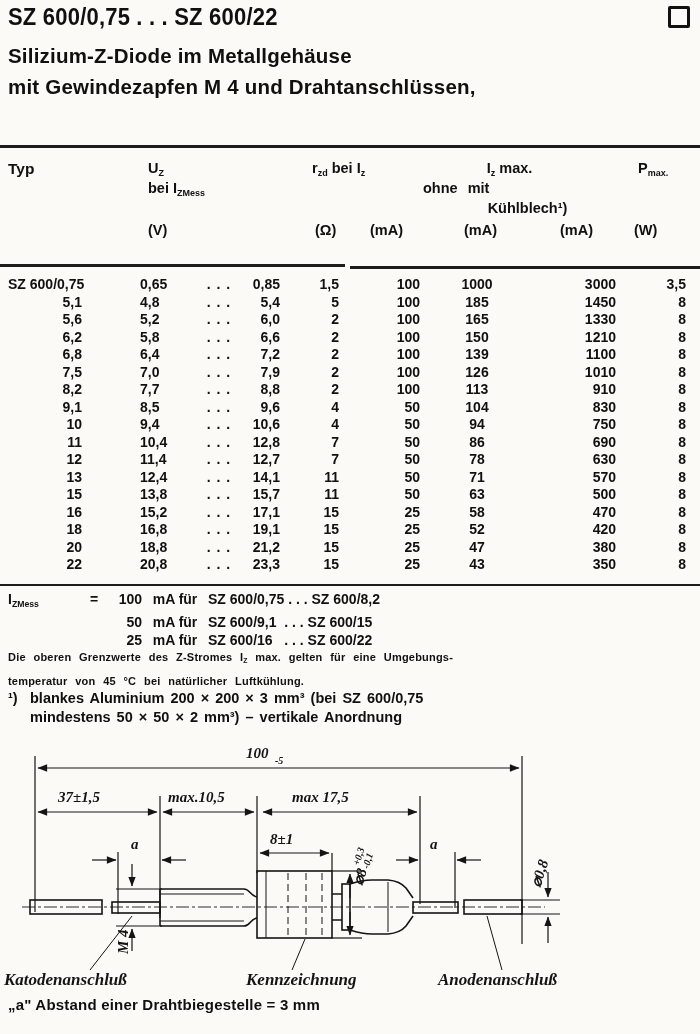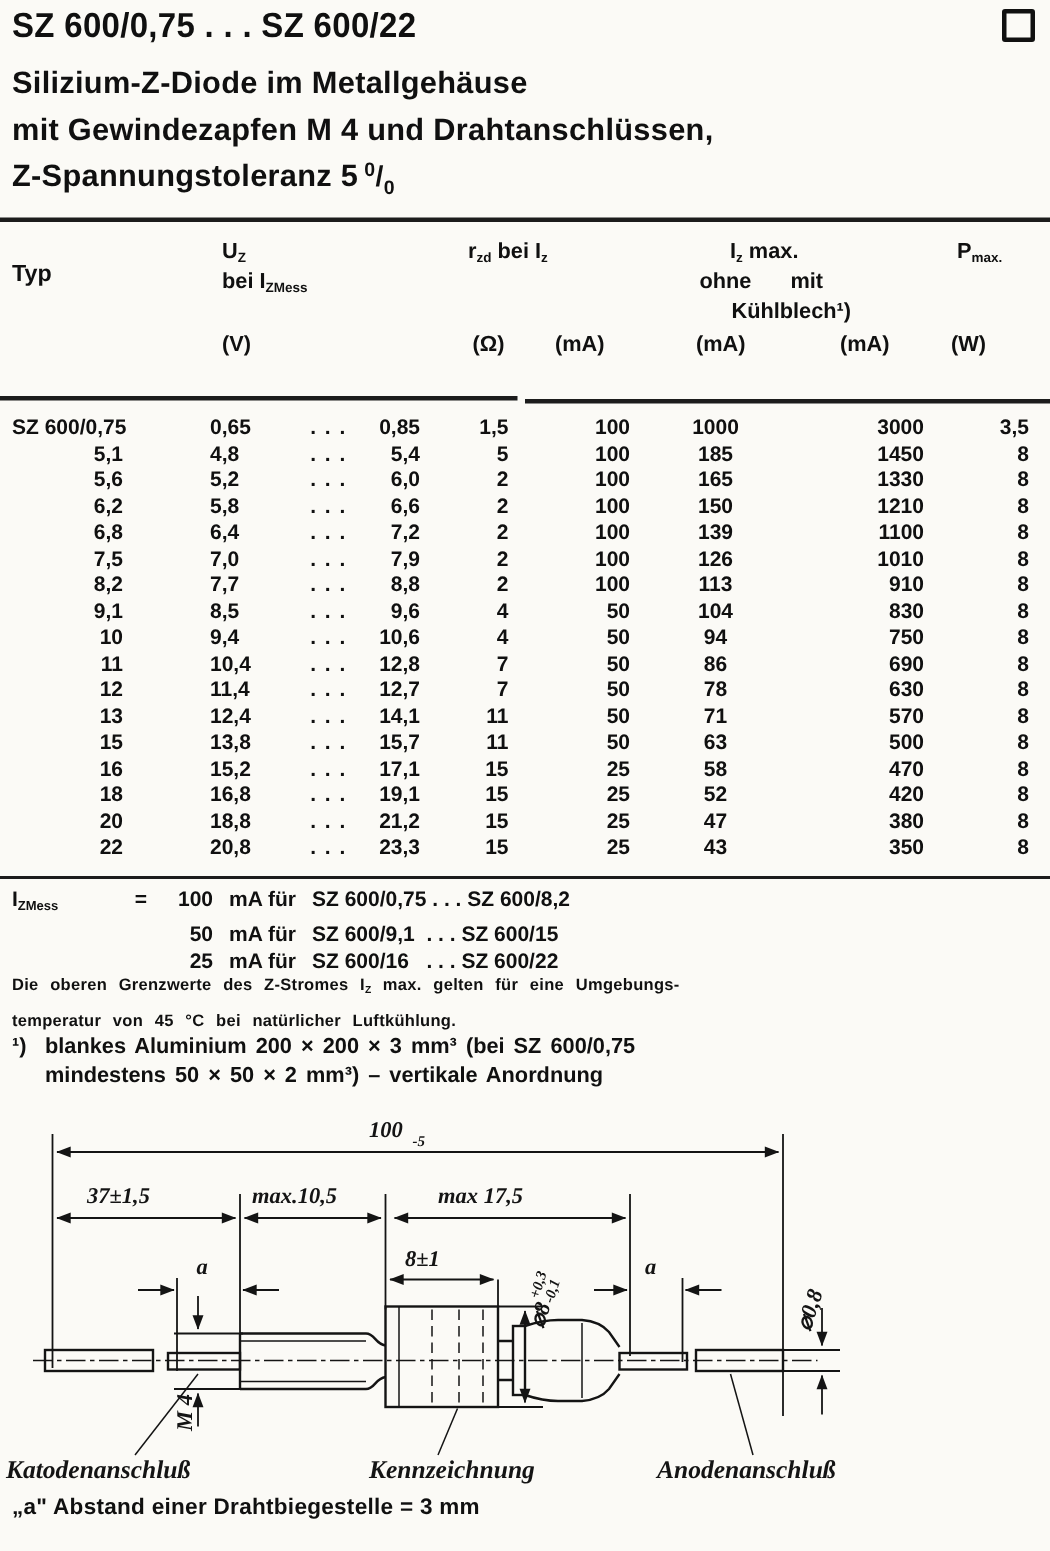--- a/index.html
+++ b/index.html
@@ -35,26 +35,26 @@
   .frac .slash{font-size:19px;position:relative;top:0px;}
   .frac .bot{position:relative;top:5px;}
   
   .rule{position:absolute;background:#1c1c1c;}
   
   .grid-cols{display:grid;grid-template-columns:140px 60px 38px 42px 65px 78px 110px 85px 80px;}
   .thead{position:absolute;left:0;top:160px;width:700px;
     grid-template-rows:20px 20px 22px 30px;
     font-size:14.5px;font-weight:700;}
   .thead .cell{white-space:nowrap;}
-  .h-typ{grid-column:1;grid-row:1;padding-left:8px;font-size:15.5px;margin-top:14px;}
+  .h-typ{grid-column:1;grid-row:1;padding-left:8px;font-size:15.5px;}
   .h-uz{grid-column:2 / span 3;grid-row:1;padding-left:8px;}
   .h-bei{grid-column:2 / span 3;grid-row:2;padding-left:8px;}
   .h-rzd{grid-column:5 / span 2;grid-row:1;padding-left:32px;}
   .h-izmax{grid-column:7 / span 2;grid-row:1;text-align:center;padding-right:22px;}
-  .h-ohnemit{grid-column:7 / span 2;grid-row:2;display:flex;justify-content:center;gap:26px;padding-right:26px;}
+  .h-ohnemit{grid-column:7 / span 2;grid-row:2;display:flex;gap:10px;padding-right:26px;}
   .h-kuehl{grid-column:7 / span 2;grid-row:3;text-align:center;padding-left:14px;}
   .h-pmax{grid-column:9;grid-row:1;padding-left:20px;}
   .u-v{grid-column:2 / span 3;grid-row:4;padding-left:8px;}
   .u-ohm{grid-column:5;grid-row:4;padding-left:35px;}
   .u-ma1{grid-column:6;grid-row:4;padding-left:25px;}
   .u-ma2{grid-column:7;grid-row:4;padding-left:41px;}
   .u-ma3{grid-column:8;grid-row:4;padding-left:27px;}
   .u-w{grid-column:9;grid-row:4;padding-left:16px;}
   sub.s{font-size:.62em;vertical-align:-0.3em;letter-spacing:0;}
   
@@ -100,23 +100,20 @@
 <body>
 
 <div class="sheet">
 
   <div class="title">SZ 600/0,75 . . . SZ 600/22</div>
   <div class="corner-square"></div>
 
   <div class="subtitle">
     <div>Silizium-Z-Diode im Metallgehäuse</div>
     <div>mit Gewindezapfen M 4 und Drahtanschlüssen,</div>
-    <div>
-      <span>Z-Spannungstoleranz 5</span><span class="frac"><span class="top">0</span><span class="slash">/</span><span class="bot">0</span></span>
-    </div>
   </div>
 
   <div class="rule" style="left:0;top:145px;width:700px;height:3px;"></div>
 
   <div class="thead grid-cols">
     <div class="cell h-typ">Typ</div>
     <div class="cell h-uz"><span>U</span><sub class="s">Z</sub></div>
     <div class="cell h-rzd"><span>r</span><sub class="s">zd</sub><span> bei I</span><sub class="s">z</sub></div>
     <div class="cell h-izmax"><span>I</span><sub class="s">z</sub><span> max.</span></div>
     <div class="cell h-pmax"><span>P</span><sub class="s">max.</sub></div>

